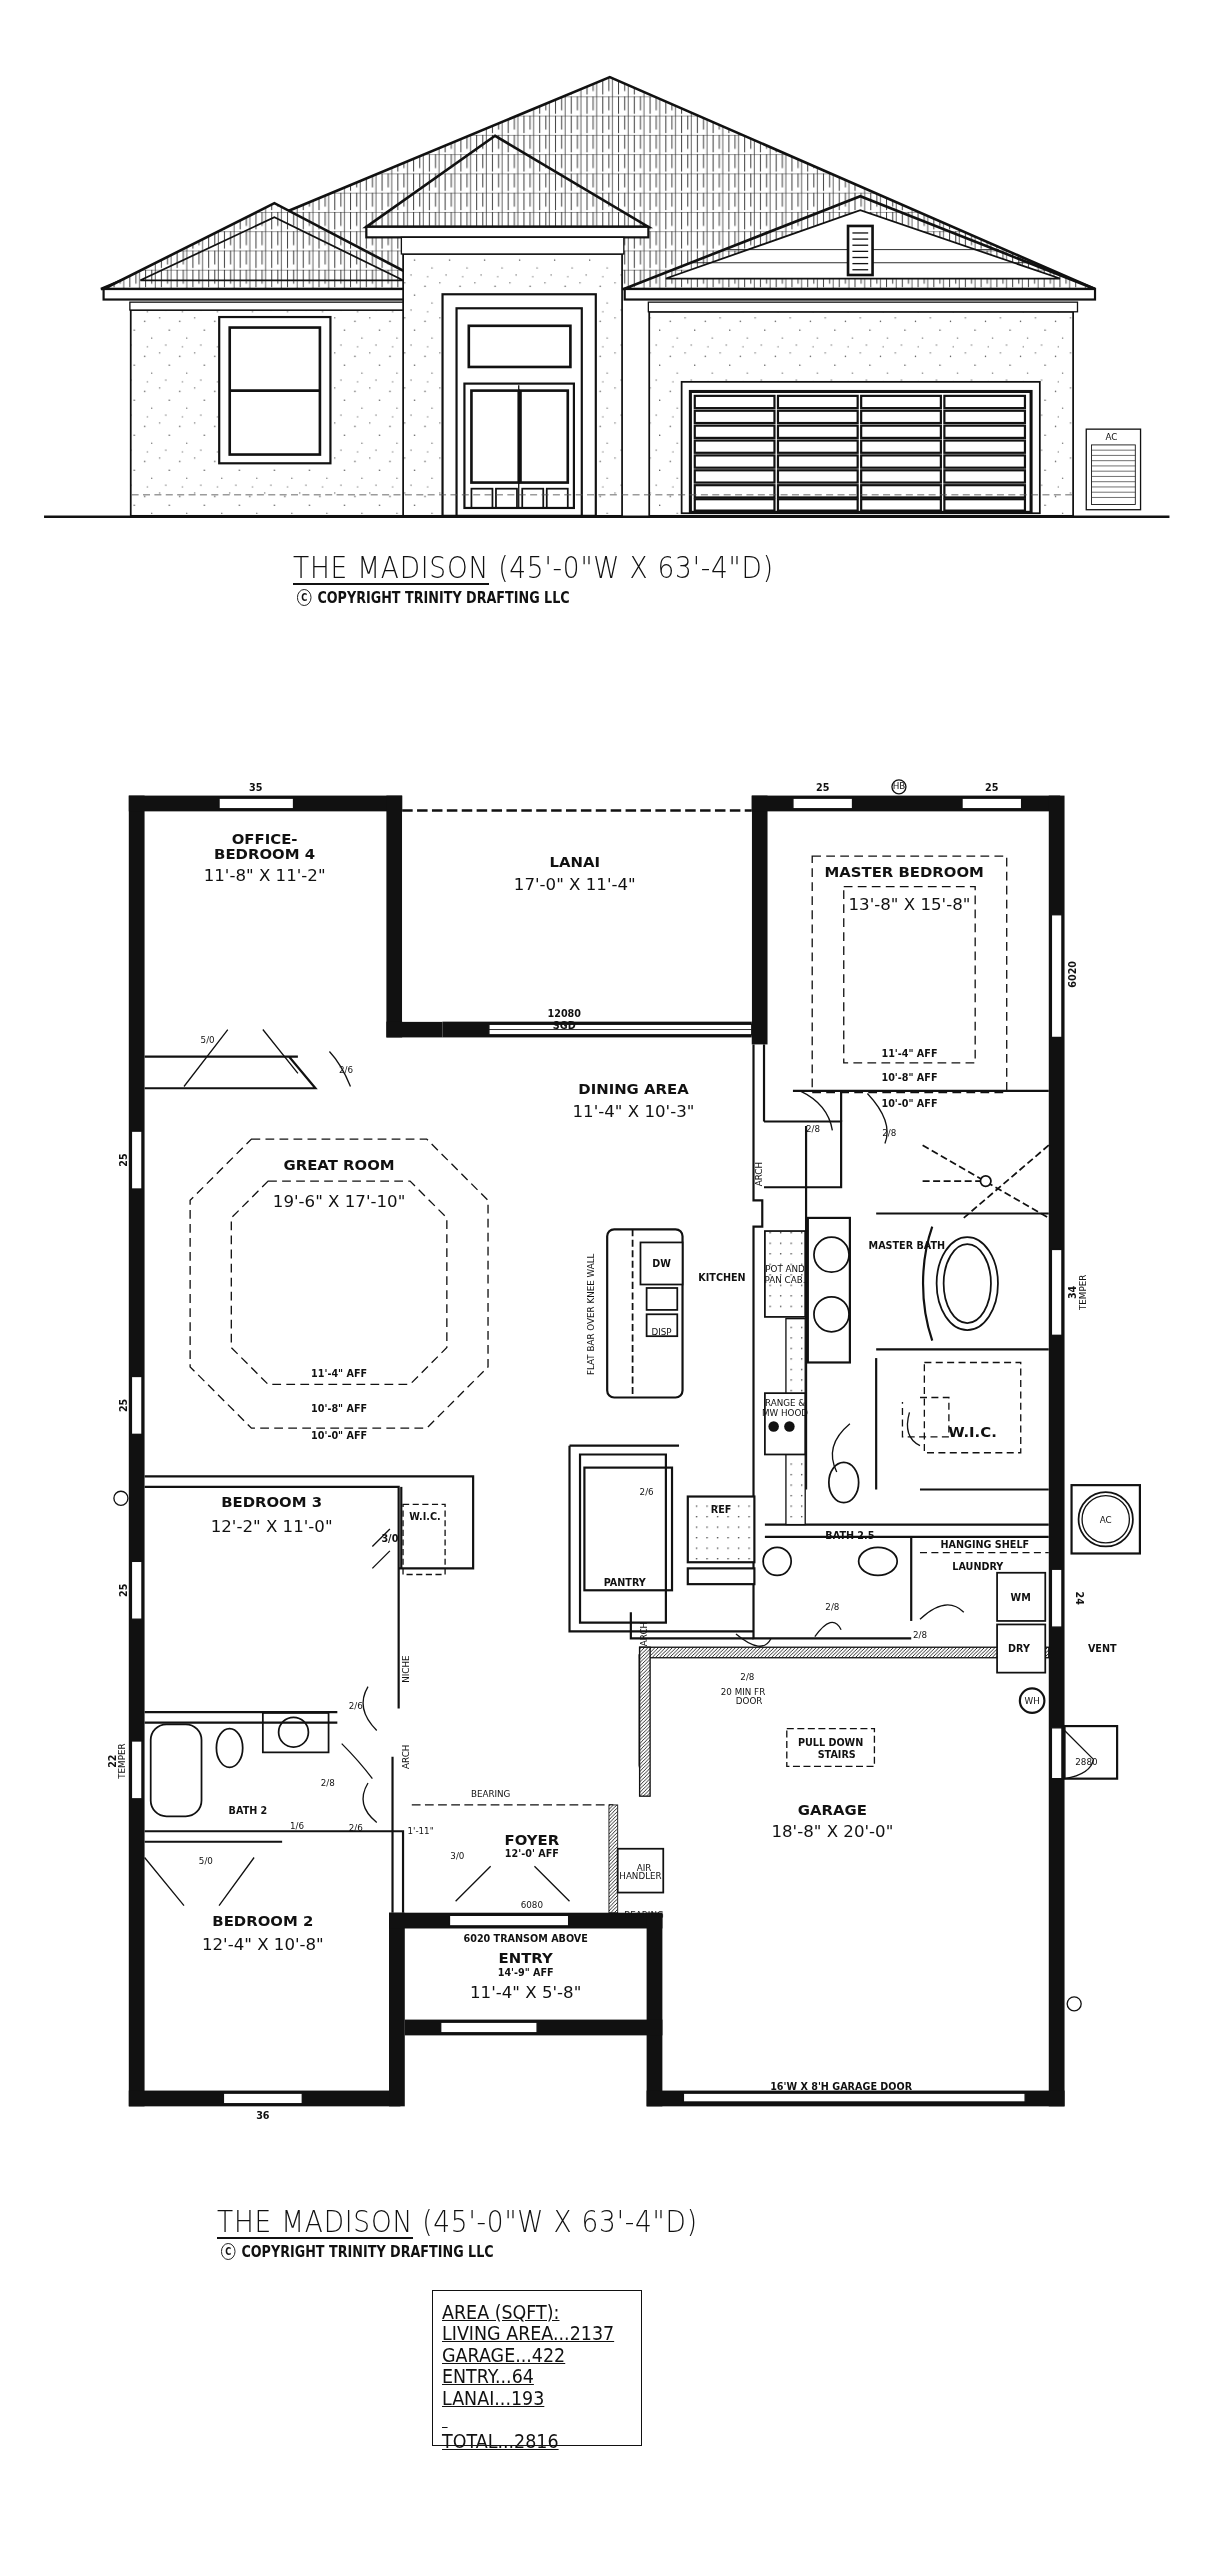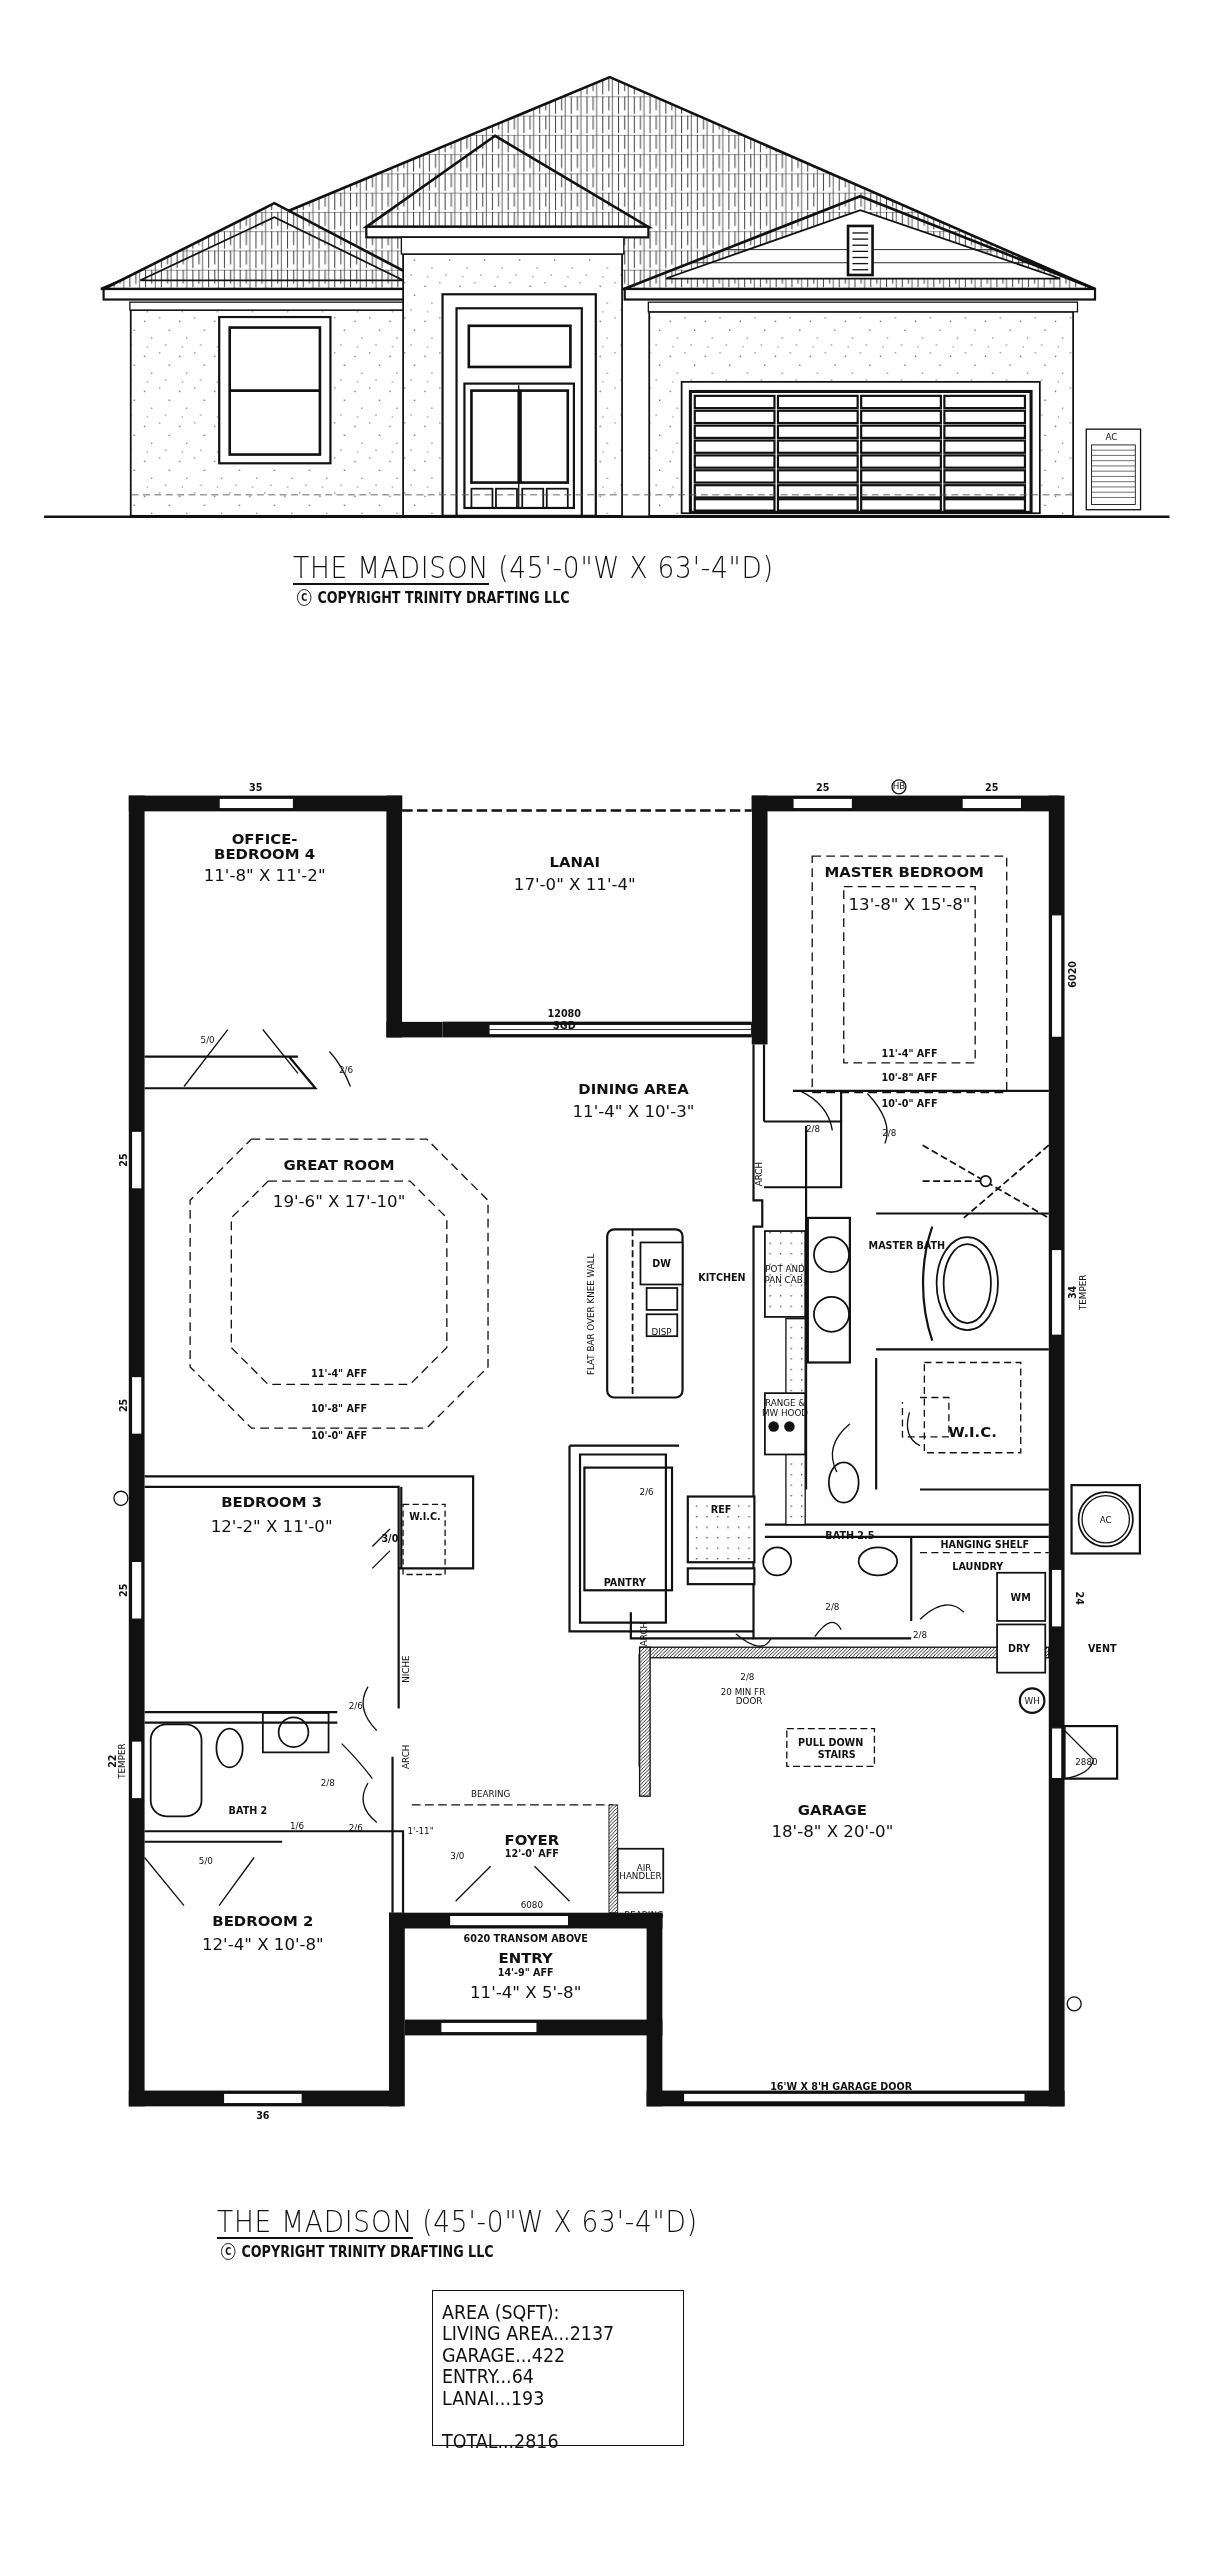--- a/index.html
+++ b/index.html
@@ -3,21 +3,21 @@
 <meta charset="utf-8">
 <style>
   html, body { margin:0; padding:0; background:#ffffff; }
   body { width:1217px; height:2576px; position:relative; overflow:hidden; font-family:"DejaVu Sans", sans-serif; color:#111; }
   svg { position:absolute; left:0; top:0; }
   .title-block { position:absolute; font-family:"DejaVu Sans", sans-serif; color:#111; }
   .title-main { font-size:30px; letter-spacing:0.9px; white-space:nowrap; font-weight:300; transform:scaleX(0.88); transform-origin:left; }
   .title-main .u { text-decoration:underline; text-underline-offset:5.3px; text-decoration-thickness:1.8px; }
   .copy { font-size:15px; font-weight:bold; white-space:nowrap; margin-top:3.5px; transform:scaleX(0.85); transform-origin:left; display:flex; align-items:center; gap:7px; }
   .copy .c { display:inline-block; width:15px; height:15px; border:1.8px solid #111; border-radius:50%; font-size:9.6px; text-align:center; line-height:15px; }
-  .area-box { position:absolute; left:432px; top:2290px; width:252px; height:156px; border:1.8px solid #111; padding:10.5px 0 0 8.8px; box-sizing:border-box; font-family:"DejaVu Sans", sans-serif; font-size:19px; line-height:21.5px; }
+  .area-box { position:absolute; left:432px; top:2290px; width:210px; height:156px; border:1.8px solid #111; padding:10.5px 0 0 8.8px; box-sizing:border-box; font-family:"DejaVu Sans", sans-serif; font-size:19px; line-height:21.5px;text-decoration:underline; }
   .area-box div { white-space:nowrap; transform:scaleX(0.92); transform-origin:left; }
   .lbl { font-family:"DejaVu Sans", sans-serif; fill:#111; }
   .rn { font-size:17px; font-weight:bold; }
   .rd { font-size:19px; }
   .sm { font-size:11px; font-weight:bold; }
   .xs { font-size:10px; }
 </style>
 </head>
 <body>
 

